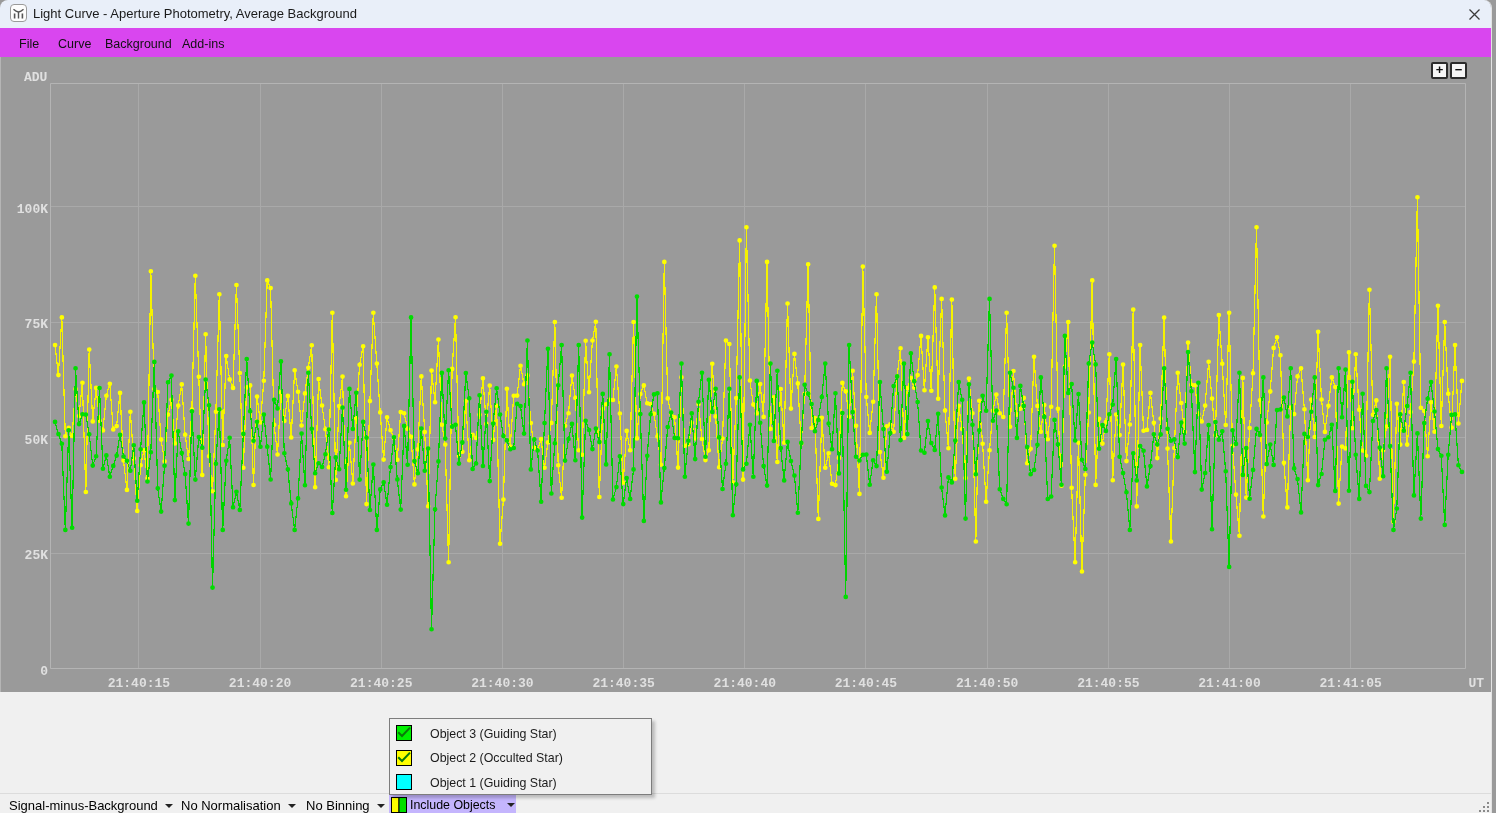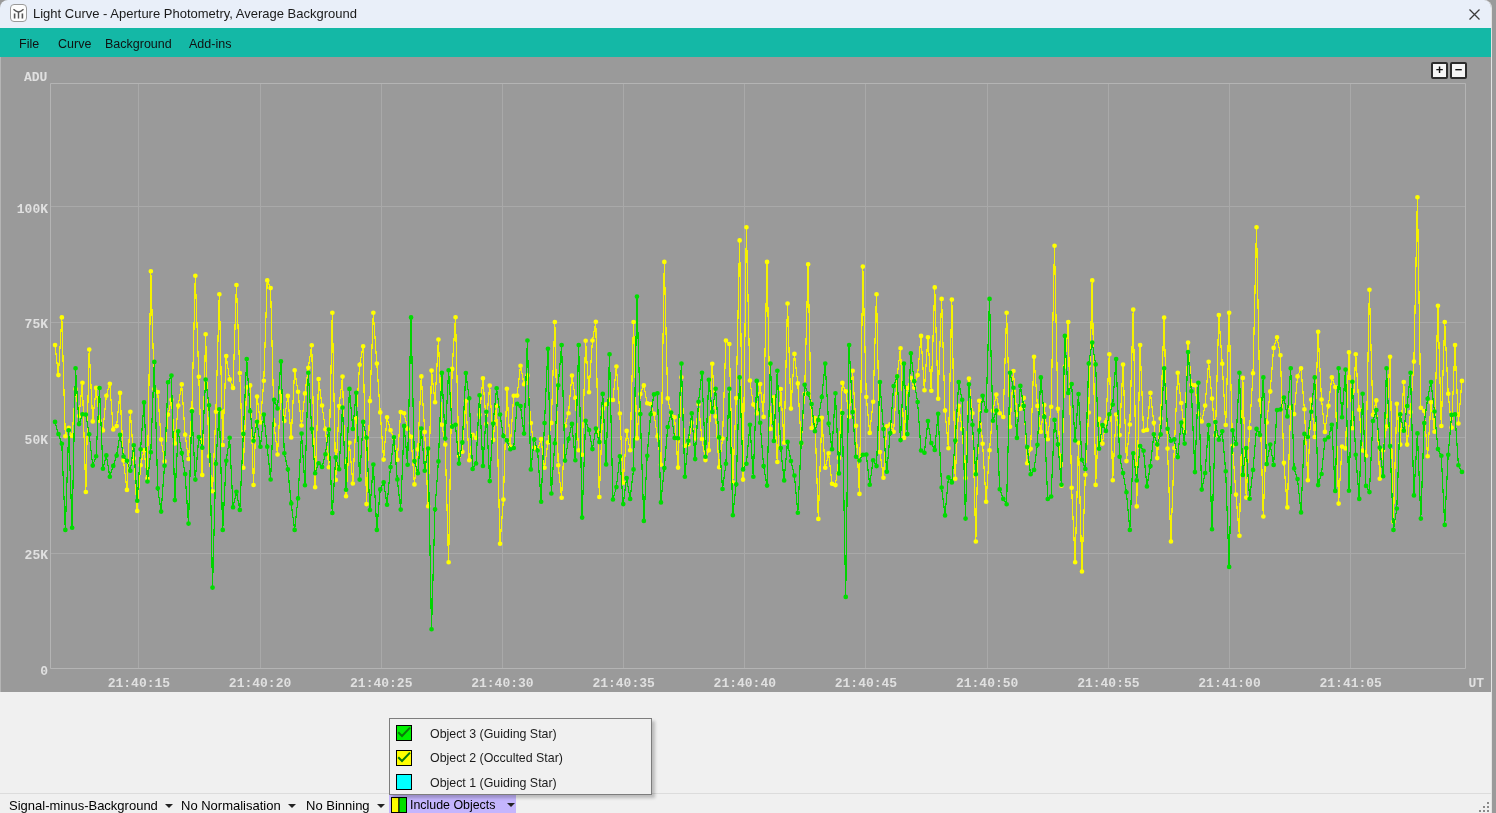--- a/index.html
+++ b/index.html
@@ -5,21 +5,21 @@
 html,body { width:1496px; height:813px; overflow:hidden; background:#9a9a9a;
   font-family:"Liberation Sans",sans-serif; }
 .win { position:absolute; left:0; top:0; width:1492px; height:813px;
   border-right:1.5px solid #e3e3e3; border-radius:8px 8px 0 0; overflow:hidden; }
 .titlebar { position:absolute; left:0; top:0; width:100%; height:28px; background:#e9eff9; }
 .ticon { position:absolute; left:10px; top:4px; width:17px; height:18px; background:#fdfdfd;
   border:1px solid #9a9a9a; border-radius:4px; }
 .ttext { position:absolute; left:33px; top:6px; font-size:13px; color:#1a1a1a; }
 .closex { position:absolute; left:1459px; top:0; width:30px; height:28px; text-align:center;
   line-height:28px; font-size:14px; color:#333; }
-.menubar { position:absolute; left:0; top:28px; width:100%; height:29px; background:#14b8a6; }
+.menubar { position:absolute; left:0; top:28px; width:100%; height:29px; background:#d946ef; }
 .mi { position:absolute; top:9px; font-size:12.5px; color:#111; }
 .bottompanel { position:absolute; left:0; top:692px; width:100%; height:101px; background:#f0f0f0; }
 .statusbar { position:absolute; left:0; top:793px; width:100%; height:20px; background:#f0f0f0;
   border-top:1px solid #dcdcdc; font-size:13px; color:#000; }
 .si { position:absolute; top:3.5px; white-space:nowrap; }
 .arr { display:inline-block; width:0; height:0; border-left:4px solid transparent;
   border-right:4px solid transparent; border-top:4.5px solid #222; vertical-align:2px; margin-left:7px;}
 .zoombtn { position:absolute; width:17px; height:17px; background:#f6f6f6; border:2px solid #2c2c2c;
   border-radius:2px; color:#111; text-align:center; line-height:12px; font-size:13px; font-weight:700;}
 .legend { position:absolute; left:389px; top:718px; width:263px; height:77px; background:#f0f0f0;
@@ -41,21 +41,21 @@
     </svg></div>
     <div class="ttext">Light Curve - Aperture Photometry, Average Background</div>
     <div class="closex"><svg width="11" height="11" viewBox="0 0 11 11" style="margin-top:8.5px">
       <path d="M0.5 0.5 L10.5 10.5 M10.5 0.5 L0.5 10.5" stroke="#3a3a3a" stroke-width="1.3"></path>
         </svg></div>
   </div>
   <div class="menubar">
     <span class="mi" style="left:19px">File</span>
     <span class="mi" style="left:58px">Curve</span>
     <span class="mi" style="left:105px">Background</span>
-    <span class="mi" style="left:189px">Add-ins</span>
+    <span class="mi" style="left:182px">Add-ins</span>
   </div>
   <svg width="1492" height="635" viewBox="0 57 1492 635" style="position:absolute;left:0;top:57px">
 <rect x="0" y="57" width="1492" height="635" fill="#9a9a9a"></rect>
 <path d="M138.5 83.5V668.5 M260.5 83.5V668.5 M381.5 83.5V668.5 M502.5 83.5V668.5 M623.5 83.5V668.5 M744.5 83.5V668.5 M865.5 83.5V668.5 M987.5 83.5V668.5 M1108.5 83.5V668.5 M1229.5 83.5V668.5 M1350.5 83.5V668.5 M50.7 206.5H1465.8 M50.7 322.5H1465.8 M50.7 437.5H1465.8 M50.7 553.5H1465.8" stroke="#a9a9a9" stroke-width="1" fill="none"></path>
 <path d="M50.5 83.5H1465.5M50.5 83.5V668.5M1465.5 83.5V668.5M50.5 668.5H1465.5" stroke="#b4b4b4" stroke-width="1" fill="none"></path>
 <polyline points="55,345.1 58.4,375.1 61.8,317.4 65.3,436.3 68.7,427.8 72.1,435.9 75.5,389.1 79,416 82.4,382.7 85.8,492 89.2,349.5 92.7,421.4 96.1,387.9 99.5,420.7 102.9,430.4 106.3,395.7 109.8,383.8 113.2,429.5 116.6,426.1 120,392.9 123.5,460.4 126.9,489.9 130.3,411.7 133.7,458.4 137.2,511 140.6,465.3 144,450.2 147.4,478.3 150.8,271.2 154.3,389.1 157.7,392.1 161.1,439.6 164.5,461.2 168,414.6 171.4,399.8 174.8,443.4 178.2,405.5 181.7,384.4 185.1,434.8 188.5,459 191.9,409.5 195.3,275.8 198.8,376.7 202.2,475 205.6,334.2 209,456.3 212.5,491.2 215.9,411.8 219.3,294.3 222.7,445 226.2,356.1 229.6,379.4 233,387.9 236.4,285 239.8,373 243.3,467.8 246.7,387.4 250.1,385.4 253.5,485 257,396.6 260.4,422.4 263.8,380.8 267.2,280.4 270.6,288.1 274.1,424.8 277.5,454.5 280.9,392.2 284.3,420.9 287.8,395.9 291.2,437.5 294.6,370.2 298,391.8 301.5,425.5 304.9,393.4 308.3,367.7 311.7,345.3 315.1,487.3 318.6,379.1 322,405.5 325.4,429.3 328.8,467.3 332.3,312.8 335.7,479.9 339.1,406.1 342.5,376.6 346,496.2 349.4,442.8 352.8,483.5 356.2,418.2 359.6,364.7 363.1,346.3 366.5,504.1 369.9,401.1 373.3,312.8 376.8,363.5 380.2,412.4 383.6,459.6 387,417.3 390.5,430.3 393.9,438.1 397.3,459.8 400.7,412.1 404.1,413.3 407.6,429 411,436.8 414.4,484.4 417.8,449.4 421.3,376.4 424.7,432.1 428.1,506.2 431.5,370.6 435,402.3 438.4,339.5 441.8,424.7 445.2,444.6 448.6,562.2 452.1,368.9 455.5,317.3 458.9,456 462.3,451.8 465.8,401.1 469.2,460.3 472.6,434.8 476,437.9 479.5,414.8 482.9,378.3 486.3,423.9 489.7,385.6 493.1,439.9 496.6,405.7 500,543.8 503.4,499.6 506.8,388.7 510.3,446.5 513.7,395.7 517.1,395.6 520.5,365.7 524,384.2 527.4,375.4 530.8,423 534.2,447.6 537.6,449.8 541.1,439 544.5,467.8 547.9,442.4 551.3,422.9 554.8,322 558.2,465.3 561.6,497.7 565,425.8 568.5,413.2 571.9,375.5 575.3,398 578.7,450.3 582.1,454.8 585.6,340.8 589,392.3 592.4,340.5 595.8,321.8 599.3,497 602.7,409.1 606.1,404.2 609.5,399.8 612.9,400 616.4,366.5 619.8,413.5 623.2,482.8 626.6,430.9 630.1,450.3 633.5,322 636.9,438.4 640.3,394.1 643.8,385.4 647.2,403.3 650.6,404.1 654,413.8 657.4,436.5 660.9,464.7 664.3,261.9 667.7,398.4 671.1,413.8 674.6,417.3 678,467.6 681.4,377.3 684.8,445.8 688.3,444.3 691.7,422.7 695.1,438.5 698.5,403.9 701.9,439 705.4,460.1 708.8,450.2 712.2,363.7 715.6,416.4 719.1,467.3 722.5,438.6 725.9,340.5 729.3,344 732.8,482.3 736.2,398.1 739.6,240.4 743,479.6 746.4,227.3 749.9,380.5 753.3,404.6 756.7,413.5 760.1,384 763.6,416.9 767,261.9 770.4,428.9 773.8,397.2 777.3,462 780.7,389 784.1,442.7 787.5,303.5 790.9,408.6 794.4,353.9 797.8,383.4 801.2,443.6 804.6,393.9 808.1,264.2 811.5,428 814.9,418 818.3,518.9 821.8,417.7 825.2,467.8 828.6,453.3 832,483.8 835.4,485.1 838.9,457.9 842.3,382.9 845.7,391.3 849.1,416.8 852.6,370.8 856,425.8 859.4,493.9 862.8,266.6 866.3,397 869.7,432.9 873.1,401.7 876.5,294.3 879.9,452.1 883.4,477.8 886.8,426.2 890.2,424.4 893.6,431.7 897.1,376.5 900.5,348.3 903.9,437.9 907.3,388.1 910.8,377.8 914.2,387.7 917.6,375 921,335.9 924.4,390.2 927.9,337.3 931.3,390.7 934.7,287.4 938.1,398.7 941.6,298.9 945,410.6 948.4,448.2 951.8,299.6 955.2,478.8 958.7,405.8 962.1,429.1 965.5,478 968.9,378.6 972.4,413.2 975.8,541.5 979.2,400.7 982.6,443.8 986.1,501.7 989.5,450.3 992.9,410.8 996.3,394.6 999.7,413.2 1003.2,417 1006.6,312.8 1010,426.8 1013.4,371 1016.9,414.8 1020.3,408.7 1023.7,397.9 1027.1,463.2 1030.6,448.8 1034,356.8 1037.4,405.9 1040.8,431.8 1044.2,405.1 1047.7,439.2 1051.1,406.7 1054.5,245.8 1057.9,408.8 1061.4,485.7 1064.8,366.6 1068.2,322 1071.6,487.8 1075.1,562.2 1078.5,442.8 1081.9,571.5 1085.3,474.7 1088.7,412.5 1092.2,280.4 1095.6,484.9 1099,418.8 1102.4,443.6 1105.9,422 1109.3,354.3 1112.7,480.3 1116.1,414.5 1119.6,435 1123,364.5 1126.4,461.1 1129.8,424.5 1133.2,309.6 1136.7,506.4 1140.1,345.1 1143.5,430.7 1146.9,429.9 1150.4,392.9 1153.8,422.8 1157.2,458.1 1160.6,418.6 1164.1,317.5 1167.5,448.6 1170.9,541.5 1174.3,448 1177.7,372.8 1181.2,403 1184.6,431.9 1188,342.5 1191.4,384.9 1194.9,385.2 1198.3,414 1201.7,421.5 1205.1,405.6 1208.6,361.8 1212,398.6 1215.4,435.3 1218.8,315.1 1222.2,363.7 1225.7,425 1229.1,312.8 1232.5,445.8 1235.9,494.6 1239.4,535.7 1242.8,377.9 1246.2,497.6 1249.6,428 1253,373.3 1256.5,227.3 1259.9,400.2 1263.3,516.5 1266.7,422.6 1270.2,391.4 1273.6,347.9 1277,337.2 1280.4,355.2 1283.9,462.7 1287.3,507.4 1290.7,407.6 1294.1,414.1 1297.5,376.4 1301,368.2 1304.4,409.3 1307.8,480.2 1311.2,399.5 1314.7,437 1318.1,331.7 1321.5,399.5 1324.9,431.9 1328.4,405.8 1331.8,377.4 1335.2,387.1 1338.6,503.6 1342,446.6 1345.5,448.4 1348.9,352.2 1352.3,428.3 1355.7,354.3 1359.2,409.7 1362.6,450.5 1366,455.8 1369.4,289.7 1372.9,414.7 1376.3,400.4 1379.7,478.7 1383.1,450.3 1386.5,426.6 1390,356.7 1393.4,521.7 1396.8,403.8 1400.2,444.6 1403.7,382.1 1407.1,444.6 1410.5,412.1 1413.9,361.6 1417.4,197.3 1420.8,407.7 1424.2,411.1 1427.6,456.2 1431,402.3 1434.5,431.8 1437.9,305.8 1441.3,426 1444.7,322 1448.2,393.8 1451.6,427.6 1455,345.1 1458.4,423.5 1461.9,380.9" fill="none" stroke="#f5f200" stroke-width="1.2" shape-rendering="crispEdges"></polyline>
 <path d="M55 345.1h.1M58.4 375.1h.1M61.8 317.4h.1M65.3 436.3h.1M68.7 427.8h.1M72.1 435.9h.1M75.5 389.1h.1M79 416h.1M82.4 382.7h.1M85.8 492h.1M89.2 349.5h.1M92.7 421.4h.1M96.1 387.9h.1M99.5 420.7h.1M102.9 430.4h.1M106.3 395.7h.1M109.8 383.8h.1M113.2 429.5h.1M116.6 426.1h.1M120 392.9h.1M123.5 460.4h.1M126.9 489.9h.1M130.3 411.7h.1M133.7 458.4h.1M137.2 511h.1M140.6 465.3h.1M144 450.2h.1M147.4 478.3h.1M150.8 271.2h.1M154.3 389.1h.1M157.7 392.1h.1M161.1 439.6h.1M164.5 461.2h.1M168 414.6h.1M171.4 399.8h.1M174.8 443.4h.1M178.2 405.5h.1M181.7 384.4h.1M185.1 434.8h.1M188.5 459h.1M191.9 409.5h.1M195.3 275.8h.1M198.8 376.7h.1M202.2 475h.1M205.6 334.2h.1M209 456.3h.1M212.5 491.2h.1M215.9 411.8h.1M219.3 294.3h.1M222.7 445h.1M226.2 356.1h.1M229.6 379.4h.1M233 387.9h.1M236.4 285h.1M239.8 373h.1M243.3 467.8h.1M246.7 387.4h.1M250.1 385.4h.1M253.5 485h.1M257 396.6h.1M260.4 422.4h.1M263.8 380.8h.1M267.2 280.4h.1M270.6 288.1h.1M274.1 424.8h.1M277.5 454.5h.1M280.9 392.2h.1M284.3 420.9h.1M287.8 395.9h.1M291.2 437.5h.1M294.6 370.2h.1M298 391.8h.1M301.5 425.5h.1M304.9 393.4h.1M308.3 367.7h.1M311.7 345.3h.1M315.1 487.3h.1M318.6 379.1h.1M322 405.5h.1M325.4 429.3h.1M328.8 467.3h.1M332.3 312.8h.1M335.7 479.9h.1M339.1 406.1h.1M342.5 376.6h.1M346 496.2h.1M349.4 442.8h.1M352.8 483.5h.1M356.2 418.2h.1M359.6 364.7h.1M363.1 346.3h.1M366.5 504.1h.1M369.9 401.1h.1M373.3 312.8h.1M376.8 363.5h.1M380.2 412.4h.1M383.6 459.6h.1M387 417.3h.1M390.5 430.3h.1M393.9 438.1h.1M397.3 459.8h.1M400.7 412.1h.1M404.1 413.3h.1M407.6 429h.1M411 436.8h.1M414.4 484.4h.1M417.8 449.4h.1M421.3 376.4h.1M424.7 432.1h.1M428.1 506.2h.1M431.5 370.6h.1M435 402.3h.1M438.4 339.5h.1M441.8 424.7h.1M445.2 444.6h.1M448.6 562.2h.1M452.1 368.9h.1M455.5 317.3h.1M458.9 456h.1M462.3 451.8h.1M465.8 401.1h.1M469.2 460.3h.1M472.6 434.8h.1M476 437.9h.1M479.5 414.8h.1M482.9 378.3h.1M486.3 423.9h.1M489.7 385.6h.1M493.1 439.9h.1M496.6 405.7h.1M500 543.8h.1M503.4 499.6h.1M506.8 388.7h.1M510.3 446.5h.1M513.7 395.7h.1M517.1 395.6h.1M520.5 365.7h.1M524 384.2h.1M527.4 375.4h.1M530.8 423h.1M534.2 447.6h.1M537.6 449.8h.1M541.1 439h.1M544.5 467.8h.1M547.9 442.4h.1M551.3 422.9h.1M554.8 322h.1M558.2 465.3h.1M561.6 497.7h.1M565 425.8h.1M568.5 413.2h.1M571.9 375.5h.1M575.3 398h.1M578.7 450.3h.1M582.1 454.8h.1M585.6 340.8h.1M589 392.3h.1M592.4 340.5h.1M595.8 321.8h.1M599.3 497h.1M602.7 409.1h.1M606.1 404.2h.1M609.5 399.8h.1M612.9 400h.1M616.4 366.5h.1M619.8 413.5h.1M623.2 482.8h.1M626.6 430.9h.1M630.1 450.3h.1M633.5 322h.1M636.9 438.4h.1M640.3 394.1h.1M643.8 385.4h.1M647.2 403.3h.1M650.6 404.1h.1M654 413.8h.1M657.4 436.5h.1M660.9 464.7h.1M664.3 261.9h.1M667.7 398.4h.1M671.1 413.8h.1M674.6 417.3h.1M678 467.6h.1M681.4 377.3h.1M684.8 445.8h.1M688.3 444.3h.1M691.7 422.7h.1M695.1 438.5h.1M698.5 403.9h.1M701.9 439h.1M705.4 460.1h.1M708.8 450.2h.1M712.2 363.7h.1M715.6 416.4h.1M719.1 467.3h.1M722.5 438.6h.1M725.9 340.5h.1M729.3 344h.1M732.8 482.3h.1M736.2 398.1h.1M739.6 240.4h.1M743 479.6h.1M746.4 227.3h.1M749.9 380.5h.1M753.3 404.6h.1M756.7 413.5h.1M760.1 384h.1M763.6 416.9h.1M767 261.9h.1M770.4 428.9h.1M773.8 397.2h.1M777.3 462h.1M780.7 389h.1M784.1 442.7h.1M787.5 303.5h.1M790.9 408.6h.1M794.4 353.9h.1M797.8 383.4h.1M801.2 443.6h.1M804.6 393.9h.1M808.1 264.2h.1M811.5 428h.1M814.9 418h.1M818.3 518.9h.1M821.8 417.7h.1M825.2 467.8h.1M828.6 453.3h.1M832 483.8h.1M835.4 485.1h.1M838.9 457.9h.1M842.3 382.9h.1M845.7 391.3h.1M849.1 416.8h.1M852.6 370.8h.1M856 425.8h.1M859.4 493.9h.1M862.8 266.6h.1M866.3 397h.1M869.7 432.9h.1M873.1 401.7h.1M876.5 294.3h.1M879.9 452.1h.1M883.4 477.8h.1M886.8 426.2h.1M890.2 424.4h.1M893.6 431.7h.1M897.1 376.5h.1M900.5 348.3h.1M903.9 437.9h.1M907.3 388.1h.1M910.8 377.8h.1M914.2 387.7h.1M917.6 375h.1M921 335.9h.1M924.4 390.2h.1M927.9 337.3h.1M931.3 390.7h.1M934.7 287.4h.1M938.1 398.7h.1M941.6 298.9h.1M945 410.6h.1M948.4 448.2h.1M951.8 299.6h.1M955.2 478.8h.1M958.7 405.8h.1M962.1 429.1h.1M965.5 478h.1M968.9 378.6h.1M972.4 413.2h.1M975.8 541.5h.1M979.2 400.7h.1M982.6 443.8h.1M986.1 501.7h.1M989.5 450.3h.1M992.9 410.8h.1M996.3 394.6h.1M999.7 413.2h.1M1003.2 417h.1M1006.6 312.8h.1M1010 426.8h.1M1013.4 371h.1M1016.9 414.8h.1M1020.3 408.7h.1M1023.7 397.9h.1M1027.1 463.2h.1M1030.6 448.8h.1M1034 356.8h.1M1037.4 405.9h.1M1040.8 431.8h.1M1044.2 405.1h.1M1047.7 439.2h.1M1051.1 406.7h.1M1054.5 245.8h.1M1057.9 408.8h.1M1061.4 485.7h.1M1064.8 366.6h.1M1068.2 322h.1M1071.6 487.8h.1M1075.1 562.2h.1M1078.5 442.8h.1M1081.9 571.5h.1M1085.3 474.7h.1M1088.7 412.5h.1M1092.2 280.4h.1M1095.6 484.9h.1M1099 418.8h.1M1102.4 443.6h.1M1105.9 422h.1M1109.3 354.3h.1M1112.7 480.3h.1M1116.1 414.5h.1M1119.6 435h.1M1123 364.5h.1M1126.4 461.1h.1M1129.8 424.5h.1M1133.2 309.6h.1M1136.7 506.4h.1M1140.1 345.1h.1M1143.5 430.7h.1M1146.9 429.9h.1M1150.4 392.9h.1M1153.8 422.8h.1M1157.2 458.1h.1M1160.6 418.6h.1M1164.1 317.5h.1M1167.5 448.6h.1M1170.9 541.5h.1M1174.3 448h.1M1177.7 372.8h.1M1181.2 403h.1M1184.6 431.9h.1M1188 342.5h.1M1191.4 384.9h.1M1194.9 385.2h.1M1198.3 414h.1M1201.7 421.5h.1M1205.1 405.6h.1M1208.6 361.8h.1M1212 398.6h.1M1215.4 435.3h.1M1218.8 315.1h.1M1222.2 363.7h.1M1225.7 425h.1M1229.1 312.8h.1M1232.5 445.8h.1M1235.9 494.6h.1M1239.4 535.7h.1M1242.8 377.9h.1M1246.2 497.6h.1M1249.6 428h.1M1253 373.3h.1M1256.5 227.3h.1M1259.9 400.2h.1M1263.3 516.5h.1M1266.7 422.6h.1M1270.2 391.4h.1M1273.6 347.9h.1M1277 337.2h.1M1280.4 355.2h.1M1283.9 462.7h.1M1287.3 507.4h.1M1290.7 407.6h.1M1294.1 414.1h.1M1297.5 376.4h.1M1301 368.2h.1M1304.4 409.3h.1M1307.8 480.2h.1M1311.2 399.5h.1M1314.7 437h.1M1318.1 331.7h.1M1321.5 399.5h.1M1324.9 431.9h.1M1328.4 405.8h.1M1331.8 377.4h.1M1335.2 387.1h.1M1338.6 503.6h.1M1342 446.6h.1M1345.5 448.4h.1M1348.9 352.2h.1M1352.3 428.3h.1M1355.7 354.3h.1M1359.2 409.7h.1M1362.6 450.5h.1M1366 455.8h.1M1369.4 289.7h.1M1372.9 414.7h.1M1376.3 400.4h.1M1379.7 478.7h.1M1383.1 450.3h.1M1386.5 426.6h.1M1390 356.7h.1M1393.4 521.7h.1M1396.8 403.8h.1M1400.2 444.6h.1M1403.7 382.1h.1M1407.1 444.6h.1M1410.5 412.1h.1M1413.9 361.6h.1M1417.4 197.3h.1M1420.8 407.7h.1M1424.2 411.1h.1M1427.6 456.2h.1M1431 402.3h.1M1434.5 431.8h.1M1437.9 305.8h.1M1441.3 426h.1M1444.7 322h.1M1448.2 393.8h.1M1451.6 427.6h.1M1455 345.1h.1M1458.4 423.5h.1M1461.9 380.9h.1" stroke="#ffff00" stroke-width="4.6" stroke-linecap="round" fill="none"></path>
 <polyline points="55,421.9 58.4,434.1 61.8,443.7 65.3,529.9 68.7,430.3 72.1,527.7 75.5,368.2 79,424.1 82.4,414.2 85.8,414.6 89.2,434.2 92.7,465.6 96.1,456.2 99.5,388 102.9,468.8 106.3,455.4 109.8,476.7 113.2,465.9 116.6,455.6 120,434.9 123.5,456.5 126.9,460.7 130.3,470.8 133.7,445.3 137.2,500.7 140.6,449.2 144,402.4 147.4,481.5 150.8,452.2 154.3,361.9 157.7,488.3 161.1,511.6 164.5,465.8 168,382.2 171.4,375.6 174.8,500.1 178.2,431.2 181.7,453 185.1,474.1 188.5,523.6 191.9,411.2 195.3,479.6 198.8,437 202.2,447.8 205.6,379.6 209,405.3 212.5,587.6 215.9,463.7 219.3,409.2 222.7,529.9 226.2,460.7 229.6,437.7 233,507.3 236.4,491.7 239.8,509.9 243.3,433.9 246.7,359 250.1,411.3 253.5,440.7 257,421.8 260.4,446.7 263.8,414.6 267.2,446.8 270.6,479.5 274.1,399.8 277.5,408.4 280.9,361.4 284.3,453.2 287.8,469.2 291.2,503.4 294.6,529.9 298,498.4 301.5,433.6 304.9,485.3 308.3,372.8 311.7,428.7 315.1,473.3 318.6,463.3 322,466.9 325.4,454.2 328.8,429.5 332.3,513 335.7,457.4 339.1,469.3 342.5,407.6 346,489.8 349.4,388.9 352.8,429 356.2,392.7 359.6,479.6 363.1,421.9 366.5,437.7 369.9,510 373.3,464.6 376.8,529.9 380.2,489.4 383.6,482.2 387,504.7 390.5,467.1 393.9,437.2 397.3,479.4 400.7,509.6 404.1,425.9 407.6,464.7 411,317.4 414.4,461 417.8,473.2 421.3,428.5 424.7,470.7 428.1,448.5 431.5,629.2 435,509.3 438.4,461.4 441.8,372.9 445.2,438.6 448.6,370.3 452.1,426.7 455.5,424.7 458.9,463.6 462.3,442.4 465.8,373.1 469.2,398.2 472.6,469 476,463.5 479.5,395.3 482.9,466 486.3,411.7 489.7,481.1 493.1,423.6 496.6,388.3 500,414.5 503.4,436.1 506.8,440.4 510.3,449.3 513.7,448 517.1,403.9 520.5,406.1 524,433.6 527.4,340.5 530.8,469.4 534.2,439.4 537.6,450.5 541.1,501.8 544.5,423.1 547.9,348.7 551.3,493.5 554.8,443.2 558.2,385.3 561.6,345.1 565,460.6 568.5,439 571.9,423.9 575.3,460.3 578.7,345.1 582.1,517.6 585.6,420.8 589,430 592.4,449.1 595.8,428.5 599.3,442.1 602.7,393.9 606.1,464.4 609.5,354.3 612.9,499.5 616.4,487.1 619.8,456.2 623.2,504.1 626.6,478.1 630.1,498.9 633.5,469.4 636.9,296.6 640.3,414.1 643.8,520.9 647.2,455.8 650.6,414.2 654,394.4 657.4,393.3 660.9,502.4 664.3,468 667.7,427 671.1,412.5 674.6,437.9 678,438.2 681.4,363.6 684.8,476.8 688.3,440.7 691.7,413.4 695.1,459.1 698.5,401.8 701.9,372.8 705.4,456.8 708.8,379.8 712.2,411.9 715.6,388.8 719.1,437.4 722.5,489 725.9,463.8 729.3,388.8 732.8,515.2 736.2,484.3 739.6,377.4 743,469.4 746.4,463.8 749.9,424.7 753.3,476.8 756.7,380.9 760.1,422.8 763.6,466.1 767,485.6 770.4,363.6 773.8,441 777.3,370.8 780.7,448.1 784.1,480.4 787.5,441.9 790.9,461 794.4,475.6 797.8,512.7 801.2,442.9 804.6,384.8 808.1,393.7 811.5,404.1 814.9,431.3 818.3,419.9 821.8,397.1 825.2,363.6 828.6,423.5 832,449.2 835.4,393.2 838.9,473.4 842.3,413.1 845.7,596.9 849.1,345.1 852.6,412.1 856,456.7 859.4,460.5 862.8,454.8 866.3,454.6 869.7,484.8 873.1,460.3 876.5,466.1 879.9,382.1 883.4,429.1 886.8,471.7 890.2,433 893.6,386.1 897.1,376.4 900.5,440.1 903.9,363.6 907.3,434.1 910.8,353.2 914.2,381.2 917.6,402 921,450.5 924.4,452.7 927.9,421 931.3,443.1 934.7,450 938.1,413.7 941.6,487.5 945,515.4 948.4,477.4 951.8,482.4 955.2,440.6 958.7,382.1 962.1,399.8 965.5,518.6 968.9,384.3 972.4,424.7 975.8,474.3 979.2,430.3 982.6,395.7 986.1,410.7 989.5,298.9 992.9,420.8 996.3,410.5 999.7,489.2 1003.2,498.9 1006.6,504.2 1010,372.8 1013.4,387.7 1016.9,437.9 1020.3,385.9 1023.7,405.9 1027.1,447.1 1030.6,474.2 1034,469.9 1037.4,444.7 1040.8,377.4 1044.2,416.9 1047.7,499 1051.1,496.5 1054.5,419.9 1057.9,444.2 1061.4,484.8 1064.8,335.9 1068.2,393 1071.6,384.1 1075.1,440.5 1078.5,394.1 1081.9,459.8 1085.3,469 1088.7,363.6 1092.2,342.6 1095.6,364.4 1099,448.7 1102.4,425 1105.9,430.9 1109.3,414.2 1112.7,404.6 1116.1,359 1119.6,456.8 1123,473.1 1126.4,492.2 1129.8,529.9 1133.2,453.2 1136.7,480.4 1140.1,446.1 1143.5,450.7 1146.9,486.4 1150.4,466.1 1153.8,434.2 1157.2,444.4 1160.6,434.4 1164.1,368.2 1167.5,428.7 1170.9,440.7 1174.3,439.4 1177.7,457.1 1181.2,422.6 1184.6,443.6 1188,352 1191.4,391.3 1194.9,472.1 1198.3,382.7 1201.7,489.6 1205.1,473 1208.6,425.1 1212,529.2 1215.4,422.1 1218.8,439.7 1222.2,431.2 1225.7,471.2 1229.1,566.9 1232.5,430.2 1235.9,443.9 1239.4,372.8 1242.8,474.9 1246.2,448.1 1249.6,498.7 1253,469.9 1256.5,428.9 1259.9,435 1263.3,377.4 1266.7,464.1 1270.2,444.5 1273.6,464.9 1277,410.1 1280.4,409.5 1283.9,397.6 1287.3,416.4 1290.7,368.2 1294.1,468.4 1297.5,479.1 1301,512.4 1304.4,433.9 1307.8,437 1311.2,411.7 1314.7,377.4 1318.1,485.1 1321.5,474 1324.9,439.7 1328.4,437.2 1331.8,424.7 1335.2,490.9 1338.6,368.2 1342,417.2 1345.5,369.6 1348.9,490.7 1352.3,381.7 1355.7,454.8 1359.2,498.9 1362.6,393.8 1366,485.9 1369.4,492.1 1372.9,421 1376.3,410 1379.7,447.6 1383.1,476.2 1386.5,368.2 1390,446 1393.4,529.9 1396.8,508.5 1400.2,414.2 1403.7,430.7 1407.1,406 1410.5,372.8 1413.9,495.4 1417.4,433.4 1420.8,518.6 1424.2,423.1 1427.6,398.8 1431,382.1 1434.5,411.5 1437.9,449 1441.3,455.8 1444.7,524.9 1448.2,454.8 1451.6,414.9 1455,414.4 1458.4,465.2 1461.9,471.9" fill="none" stroke="#00d400" stroke-width="1.2" shape-rendering="crispEdges"></polyline>
 <path d="M55 421.9h.1M58.4 434.1h.1M61.8 443.7h.1M65.3 529.9h.1M68.7 430.3h.1M72.1 527.7h.1M75.5 368.2h.1M79 424.1h.1M82.4 414.2h.1M85.8 414.6h.1M89.2 434.2h.1M92.7 465.6h.1M96.1 456.2h.1M99.5 388h.1M102.9 468.8h.1M106.3 455.4h.1M109.8 476.7h.1M113.2 465.9h.1M116.6 455.6h.1M120 434.9h.1M123.5 456.5h.1M126.9 460.7h.1M130.3 470.8h.1M133.7 445.3h.1M137.2 500.7h.1M140.6 449.2h.1M144 402.4h.1M147.4 481.5h.1M150.8 452.2h.1M154.3 361.9h.1M157.7 488.3h.1M161.1 511.6h.1M164.5 465.8h.1M168 382.2h.1M171.4 375.6h.1M174.8 500.1h.1M178.2 431.2h.1M181.7 453h.1M185.1 474.1h.1M188.5 523.6h.1M191.9 411.2h.1M195.3 479.6h.1M198.8 437h.1M202.2 447.8h.1M205.6 379.6h.1M209 405.3h.1M212.5 587.6h.1M215.9 463.7h.1M219.3 409.2h.1M222.7 529.9h.1M226.2 460.7h.1M229.6 437.7h.1M233 507.3h.1M236.4 491.7h.1M239.8 509.9h.1M243.3 433.9h.1M246.7 359h.1M250.1 411.3h.1M253.5 440.7h.1M257 421.8h.1M260.4 446.7h.1M263.8 414.6h.1M267.2 446.8h.1M270.6 479.5h.1M274.1 399.8h.1M277.5 408.4h.1M280.9 361.4h.1M284.3 453.2h.1M287.8 469.2h.1M291.2 503.4h.1M294.6 529.9h.1M298 498.4h.1M301.5 433.6h.1M304.9 485.3h.1M308.3 372.8h.1M311.7 428.7h.1M315.1 473.3h.1M318.6 463.3h.1M322 466.9h.1M325.4 454.2h.1M328.8 429.5h.1M332.3 513h.1M335.7 457.4h.1M339.1 469.3h.1M342.5 407.6h.1M346 489.8h.1M349.4 388.9h.1M352.8 429h.1M356.2 392.7h.1M359.6 479.6h.1M363.1 421.9h.1M366.5 437.7h.1M369.9 510h.1M373.3 464.6h.1M376.8 529.9h.1M380.2 489.4h.1M383.6 482.2h.1M387 504.7h.1M390.5 467.1h.1M393.9 437.2h.1M397.3 479.4h.1M400.7 509.6h.1M404.1 425.9h.1M407.6 464.7h.1M411 317.4h.1M414.4 461h.1M417.8 473.2h.1M421.3 428.5h.1M424.7 470.7h.1M428.1 448.5h.1M431.5 629.2h.1M435 509.3h.1M438.4 461.4h.1M441.8 372.9h.1M445.2 438.6h.1M448.6 370.3h.1M452.1 426.7h.1M455.5 424.7h.1M458.9 463.6h.1M462.3 442.4h.1M465.8 373.1h.1M469.2 398.2h.1M472.6 469h.1M476 463.5h.1M479.5 395.3h.1M482.9 466h.1M486.3 411.7h.1M489.7 481.1h.1M493.1 423.6h.1M496.6 388.3h.1M500 414.5h.1M503.4 436.1h.1M506.8 440.4h.1M510.3 449.3h.1M513.7 448h.1M517.1 403.9h.1M520.5 406.1h.1M524 433.6h.1M527.4 340.5h.1M530.8 469.4h.1M534.2 439.4h.1M537.6 450.5h.1M541.1 501.8h.1M544.5 423.1h.1M547.9 348.7h.1M551.3 493.5h.1M554.8 443.2h.1M558.2 385.3h.1M561.6 345.1h.1M565 460.6h.1M568.5 439h.1M571.9 423.9h.1M575.3 460.3h.1M578.7 345.1h.1M582.1 517.6h.1M585.6 420.8h.1M589 430h.1M592.4 449.1h.1M595.8 428.5h.1M599.3 442.1h.1M602.7 393.9h.1M606.1 464.4h.1M609.5 354.3h.1M612.9 499.5h.1M616.4 487.1h.1M619.8 456.2h.1M623.2 504.1h.1M626.6 478.1h.1M630.1 498.9h.1M633.5 469.4h.1M636.9 296.6h.1M640.3 414.1h.1M643.8 520.9h.1M647.2 455.8h.1M650.6 414.2h.1M654 394.4h.1M657.4 393.3h.1M660.9 502.4h.1M664.3 468h.1M667.7 427h.1M671.1 412.5h.1M674.6 437.9h.1M678 438.2h.1M681.4 363.6h.1M684.8 476.8h.1M688.3 440.7h.1M691.7 413.4h.1M695.1 459.1h.1M698.5 401.8h.1M701.9 372.8h.1M705.4 456.8h.1M708.8 379.8h.1M712.2 411.9h.1M715.6 388.8h.1M719.1 437.4h.1M722.5 489h.1M725.9 463.8h.1M729.3 388.8h.1M732.8 515.2h.1M736.2 484.3h.1M739.6 377.4h.1M743 469.4h.1M746.4 463.8h.1M749.9 424.7h.1M753.3 476.8h.1M756.7 380.9h.1M760.1 422.8h.1M763.6 466.1h.1M767 485.6h.1M770.4 363.6h.1M773.8 441h.1M777.3 370.8h.1M780.7 448.1h.1M784.1 480.4h.1M787.5 441.9h.1M790.9 461h.1M794.4 475.6h.1M797.8 512.7h.1M801.2 442.9h.1M804.6 384.8h.1M808.1 393.7h.1M811.5 404.1h.1M814.9 431.3h.1M818.3 419.9h.1M821.8 397.1h.1M825.2 363.6h.1M828.6 423.5h.1M832 449.2h.1M835.4 393.2h.1M838.9 473.4h.1M842.3 413.1h.1M845.7 596.9h.1M849.1 345.1h.1M852.6 412.1h.1M856 456.7h.1M859.4 460.5h.1M862.8 454.8h.1M866.3 454.6h.1M869.7 484.8h.1M873.1 460.3h.1M876.5 466.1h.1M879.9 382.1h.1M883.4 429.1h.1M886.8 471.7h.1M890.2 433h.1M893.6 386.1h.1M897.1 376.4h.1M900.5 440.1h.1M903.9 363.6h.1M907.3 434.1h.1M910.8 353.2h.1M914.2 381.2h.1M917.6 402h.1M921 450.5h.1M924.4 452.7h.1M927.9 421h.1M931.3 443.1h.1M934.7 450h.1M938.1 413.7h.1M941.6 487.5h.1M945 515.4h.1M948.4 477.4h.1M951.8 482.4h.1M955.2 440.6h.1M958.7 382.1h.1M962.1 399.8h.1M965.5 518.6h.1M968.9 384.3h.1M972.4 424.7h.1M975.8 474.3h.1M979.2 430.3h.1M982.6 395.7h.1M986.1 410.7h.1M989.5 298.9h.1M992.9 420.8h.1M996.3 410.5h.1M999.7 489.2h.1M1003.2 498.9h.1M1006.6 504.2h.1M1010 372.8h.1M1013.4 387.7h.1M1016.9 437.9h.1M1020.3 385.9h.1M1023.7 405.9h.1M1027.1 447.1h.1M1030.6 474.2h.1M1034 469.9h.1M1037.4 444.7h.1M1040.8 377.4h.1M1044.2 416.9h.1M1047.7 499h.1M1051.1 496.5h.1M1054.5 419.9h.1M1057.9 444.2h.1M1061.4 484.8h.1M1064.8 335.9h.1M1068.2 393h.1M1071.6 384.1h.1M1075.1 440.5h.1M1078.5 394.1h.1M1081.9 459.8h.1M1085.3 469h.1M1088.7 363.6h.1M1092.2 342.6h.1M1095.6 364.4h.1M1099 448.7h.1M1102.4 425h.1M1105.9 430.9h.1M1109.3 414.2h.1M1112.7 404.6h.1M1116.1 359h.1M1119.6 456.8h.1M1123 473.1h.1M1126.4 492.2h.1M1129.8 529.9h.1M1133.2 453.2h.1M1136.7 480.4h.1M1140.1 446.1h.1M1143.5 450.7h.1M1146.9 486.4h.1M1150.4 466.1h.1M1153.8 434.2h.1M1157.2 444.4h.1M1160.6 434.4h.1M1164.1 368.2h.1M1167.5 428.7h.1M1170.9 440.7h.1M1174.3 439.4h.1M1177.7 457.1h.1M1181.2 422.6h.1M1184.6 443.6h.1M1188 352h.1M1191.4 391.3h.1M1194.9 472.1h.1M1198.3 382.7h.1M1201.7 489.6h.1M1205.1 473h.1M1208.6 425.1h.1M1212 529.2h.1M1215.4 422.1h.1M1218.8 439.7h.1M1222.2 431.2h.1M1225.7 471.2h.1M1229.1 566.9h.1M1232.5 430.2h.1M1235.9 443.9h.1M1239.4 372.8h.1M1242.8 474.9h.1M1246.2 448.1h.1M1249.6 498.7h.1M1253 469.9h.1M1256.5 428.9h.1M1259.9 435h.1M1263.3 377.4h.1M1266.7 464.1h.1M1270.2 444.5h.1M1273.6 464.9h.1M1277 410.1h.1M1280.4 409.5h.1M1283.9 397.6h.1M1287.3 416.4h.1M1290.7 368.2h.1M1294.1 468.4h.1M1297.5 479.1h.1M1301 512.4h.1M1304.4 433.9h.1M1307.8 437h.1M1311.2 411.7h.1M1314.7 377.4h.1M1318.1 485.1h.1M1321.5 474h.1M1324.9 439.7h.1M1328.4 437.2h.1M1331.8 424.7h.1M1335.2 490.9h.1M1338.6 368.2h.1M1342 417.2h.1M1345.5 369.6h.1M1348.9 490.7h.1M1352.3 381.7h.1M1355.7 454.8h.1M1359.2 498.9h.1M1362.6 393.8h.1M1366 485.9h.1M1369.4 492.1h.1M1372.9 421h.1M1376.3 410h.1M1379.7 447.6h.1M1383.1 476.2h.1M1386.5 368.2h.1M1390 446h.1M1393.4 529.9h.1M1396.8 508.5h.1M1400.2 414.2h.1M1403.7 430.7h.1M1407.1 406h.1M1410.5 372.8h.1M1413.9 495.4h.1M1417.4 433.4h.1M1420.8 518.6h.1M1424.2 423.1h.1M1427.6 398.8h.1M1431 382.1h.1M1434.5 411.5h.1M1437.9 449h.1M1441.3 455.8h.1M1444.7 524.9h.1M1448.2 454.8h.1M1451.6 414.9h.1M1455 414.4h.1M1458.4 465.2h.1M1461.9 471.9h.1
 " stroke="#00dd00" stroke-width="4.6" stroke-linecap="round" fill="none"></path>

